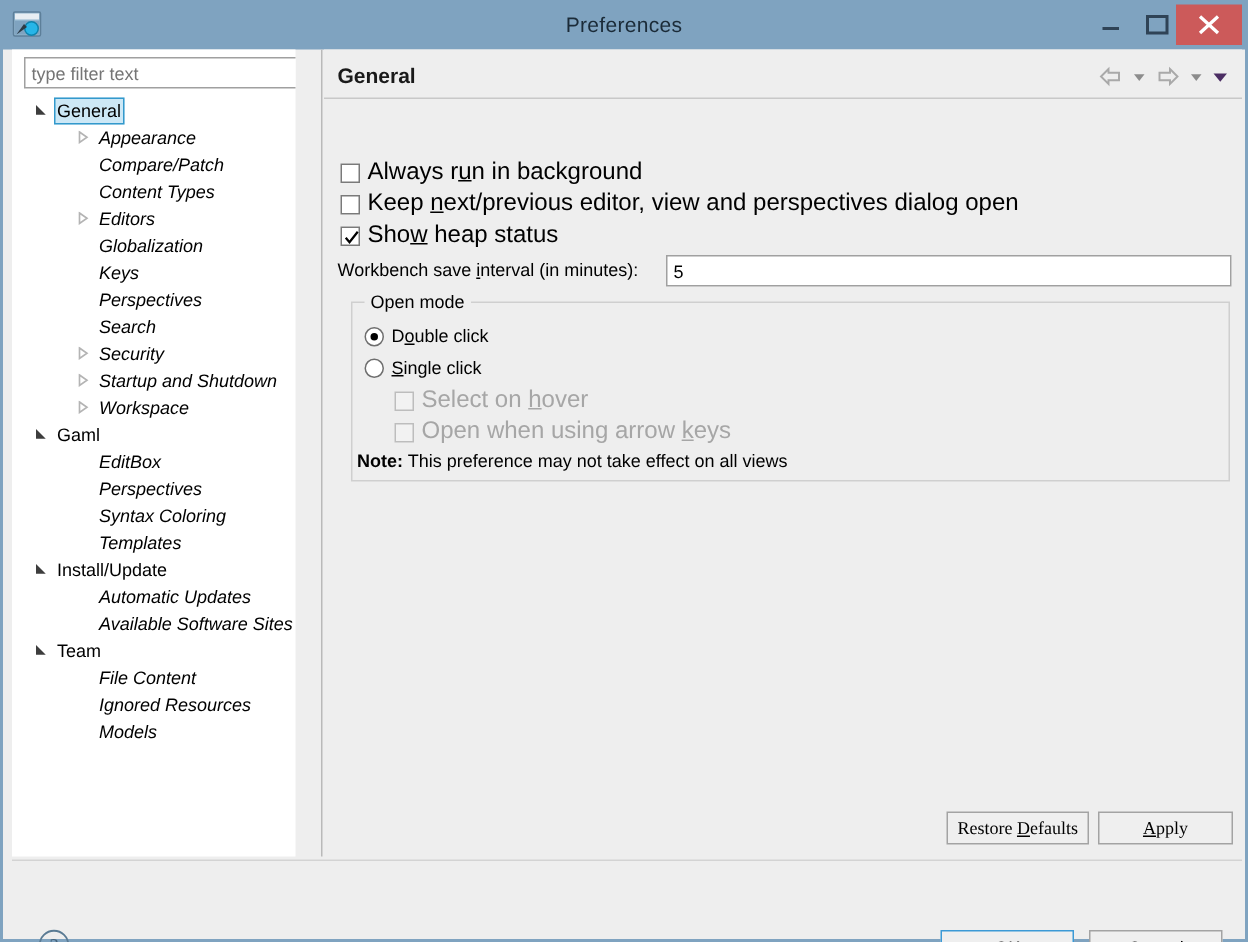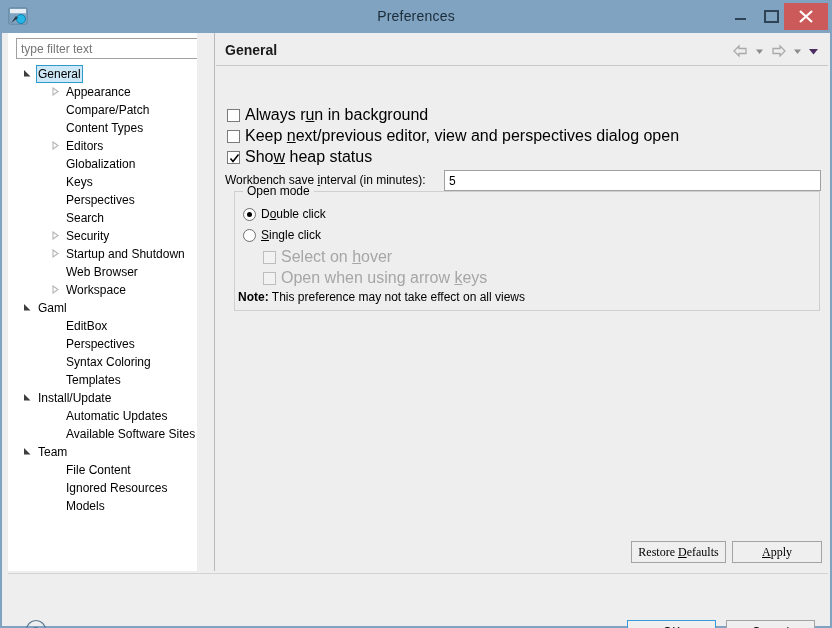--- a/index.html
+++ b/index.html
@@ -95,21 +95,21 @@
   }
   .node .lbl {
     position: absolute; top: 0;
     height: 18px; line-height: 18px;
     font-size: 12px;
     padding: 0 2px;
   }
   .lvl0 .arrow { left: 12px; }
   .lvl0 .lbl   { left: 28px; }
   .lvl1 .arrow { left: 40px; }
-  .lvl1 .lbl   { left: 56px; }
+  .lvl1 .lbl   { left: 56px; font-style: italic; }
   .arrow-open { color: #3d3d3d; }
   .arrow-closed { color: #b4b4b4; }
   .node.selected .lbl {
     background: #cde8f6;
     border: 1px solid #3399cc;
     padding: 0 1px;
     height: 18px; line-height: 16px;
   }
 
   
@@ -185,21 +185,21 @@
     background: #fff;
     font-family: "Liberation Sans", sans-serif;
     font-size: 12px;
     color: #000;
     padding: 0 4px;
     outline: none;
   }
 
   
   #group-openmode {
-    position: absolute; left: 18px; top: 158px;
+    position: absolute; left: 18px; top: 168px;
     width: 586px; height: 120px;
     border: 1px solid #cfcfcf;
   }
   #group-legend {
     position: absolute; left: 8px; top: -8px;
     background: #eeeeee;
     padding: 0 4px;
     font-size: 12px;
   }
   .radiorow {
@@ -381,24 +381,20 @@
             <span class="arrow arrow-closed"><svg width="9" height="9" viewBox="0 0 9 9" style="vertical-align:middle">
                 <path d="M2 1 L7 4.5 L2 8 Z" fill="none" stroke="#b4b4b4" stroke-width="1.1"></path>
               </svg></span>
             <span class="lbl">Security</span>
           </div>
           <div class="node lvl1">
             <span class="arrow arrow-closed"><svg width="9" height="9" viewBox="0 0 9 9" style="vertical-align:middle">
                 <path d="M2 1 L7 4.5 L2 8 Z" fill="none" stroke="#b4b4b4" stroke-width="1.1"></path>
               </svg></span>
             <span class="lbl">Startup and Shutdown</span>
-          </div>
-          <div class="node lvl1">
-            <span class="arrow"></span>
-            <span class="lbl">Web Browser</span>
           </div>
           <div class="node lvl1">
             <span class="arrow arrow-closed"><svg width="9" height="9" viewBox="0 0 9 9" style="vertical-align:middle">
                 <path d="M2 1 L7 4.5 L2 8 Z" fill="none" stroke="#b4b4b4" stroke-width="1.1"></path>
               </svg></span>
             <span class="lbl">Workspace</span>
           </div>
           <div class="node lvl0">
             <span class="arrow arrow-open"><svg width="9" height="9" viewBox="0 0 9 9" style="vertical-align:middle">
                 <path d="M1 1 L7.5 7.5 L1 7.5 Z" fill="#3d3d3d"></path>

